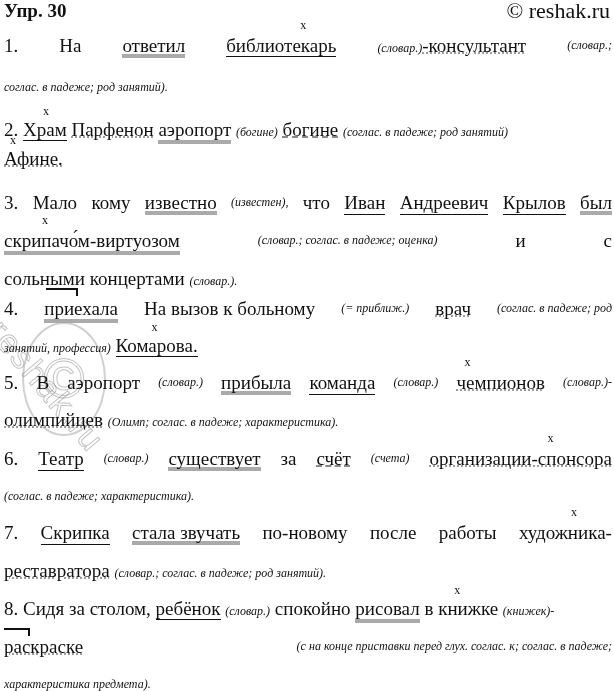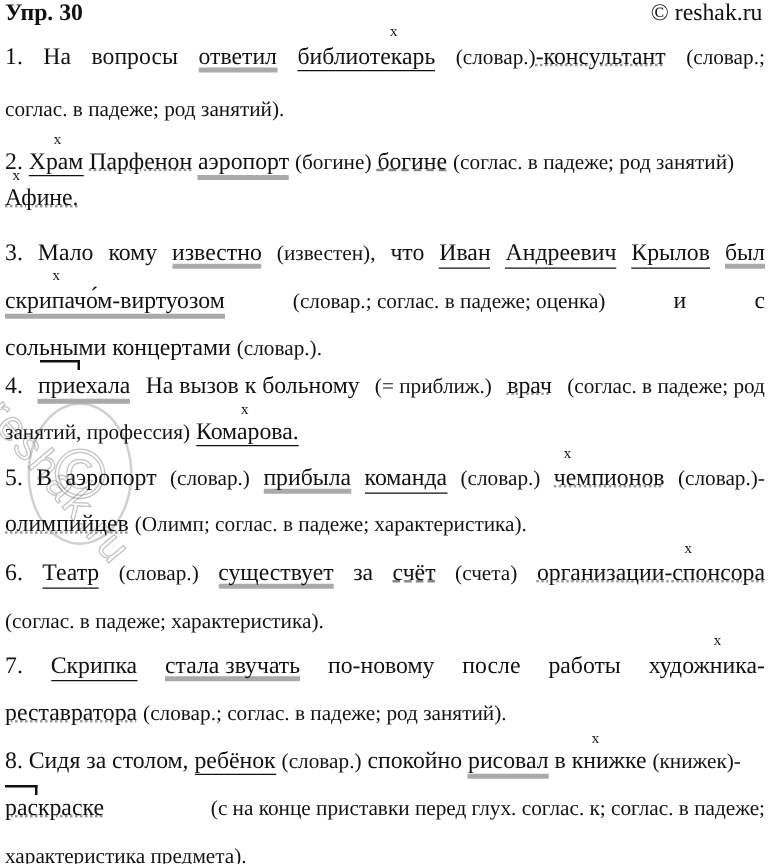--- a/index.html
+++ b/index.html
@@ -6,29 +6,29 @@
     body {
       width: 614px; height: 691px; overflow: hidden; position: relative;
       font-family: "Liberation Serif", "DejaVu Serif", serif;
       color: #111;
     }
     .header {
       position: absolute; left: 4px; right: 4px; top: 0; height: 22px;
       display: flex; justify-content: space-between; align-items: flex-start;
     }
     .title { font-weight: bold; font-size: 19px; line-height: 22px; }
-    .copyright { font-size: 19px; line-height: 22px; text-align: right; }
+    .copyright { font-size: 22px; line-height: 22px; text-align: right; }
     .item {
       position: absolute; left: 4px; width: 608px;
       font-size: 19px; text-align: justify; text-align-last: left;
     }
     .line { position: relative; height: 25px; line-height: 25px; white-space: nowrap; }
     .line.just { display: flex; justify-content: space-between; }
     .gap { height: 17px; }
-    .i { font-size: 17px; }
+    .i { font-style: italic; font-size: 12px; }
     .subj { border-bottom: 1.5px solid #111; padding-bottom: 0; }
     .pred { border-bottom: 4px double; border-image: linear-gradient(#111 0 33%, transparent 33% 66%, #aaa 66%) 1; }
     .attr { text-decoration: underline; text-decoration-style: dotted; text-decoration-color: #999; }
     .obj { text-decoration: underline; text-decoration-style: dashed; text-decoration-color: #888; }
     .mark { position: absolute; font-size: 12px; line-height: 12px; top: -14px; }
     .prefix { position: absolute; border-top: 2px solid #111; border-right: 2px solid #111; height: 6px; }
     .watermark {
       position: absolute; left: 10px; top: 292px; width: 160px; height: 150px;
       color: rgba(120,120,120,0.35); font-family: "Liberation Sans", sans-serif;
       pointer-events: none;
@@ -46,21 +46,20 @@
 
 <div class="watermark">
   <div class="wm-c">©</div>
   <div class="wm-text">reshak.ru</div>
 </div>
 
 <div class="item" style="top:33px;">
   <div class="line just">
     <span>1.</span>
     <span>На</span>
-    <span>вопросы</span>
     <span class="pred">ответил</span>
     <span style="position:relative">
       <span class="mark" style="left:74px">x</span>
       <span class="subj">библиотекарь</span>
     </span>
     <span><span class="i">(словар.)</span><span class="attr">-консультант</span></span>
     <span class="i">(словар.;</span>
   </div>
   <div class="gap"></div>
   <div class="line i">соглас. в падеже; род занятий).</div>

